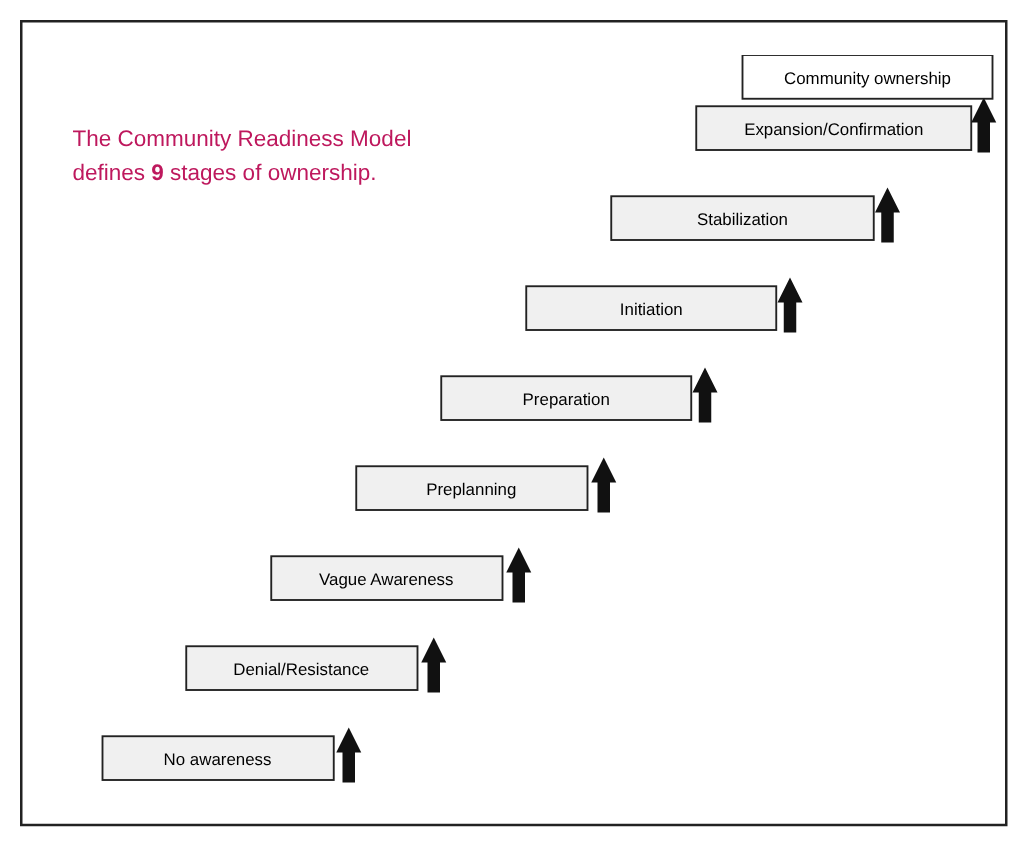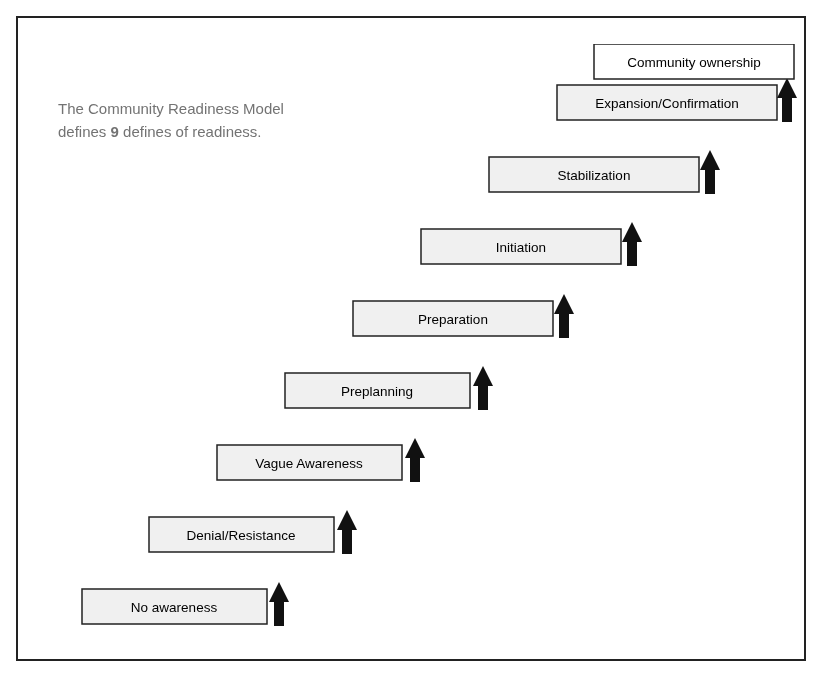--- a/index.html
+++ b/index.html
@@ -17,36 +17,36 @@
       height: 645px;
       border: 2px solid #222;
       background: #fff;
       position: relative;
       overflow: hidden;
     }
     .description {
       position: absolute;
       top: 80px;
       left: 40px;
-      font-size: 15px;
+      font-size: 18px;
       line-height: 1.5;
-      color: #737373;
+      color: #be185d;
     }
     .description strong {
       font-weight: bold;
     }
   </style>
 </head>
 <body>
 
 <div class="outer-border">
 
   <div class="description">
     <span>The Community Readiness Model</span><br>
-    <span>defines </span><strong>9</strong><span> defines of readiness.</span>
+    <span>defines </span><strong>9</strong><span> stages of ownership.</span>
   </div>
 
   <svg width="750" height="615" style="position:absolute; bottom:0; right:0;" viewBox="0 0 750 615">
 
     <rect x="28" y="545" width="185" height="35" fill="#f0f0f0" stroke="#222" stroke-width="1.5"></rect>
     <text x="120" y="568" text-anchor="middle" font-size="13.5" font-family="Arial">No awareness</text>
 
     <polygon points="225,538 215,558 220,558 220,582 230,582 230,558 235,558" fill="#111"></polygon>
 
     <rect x="95" y="473" width="185" height="35" fill="#f0f0f0" stroke="#222" stroke-width="1.5"></rect>

